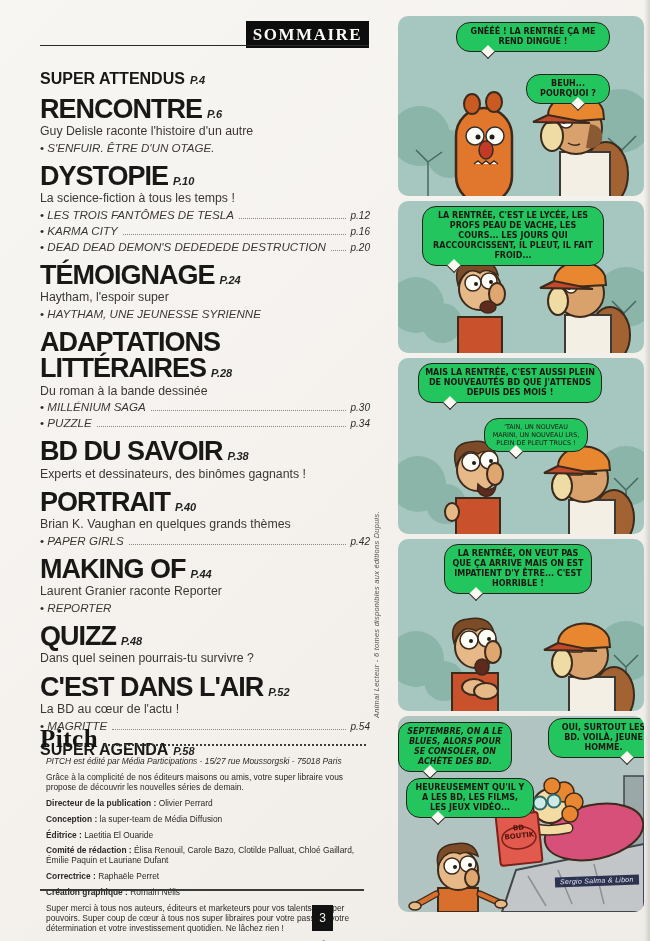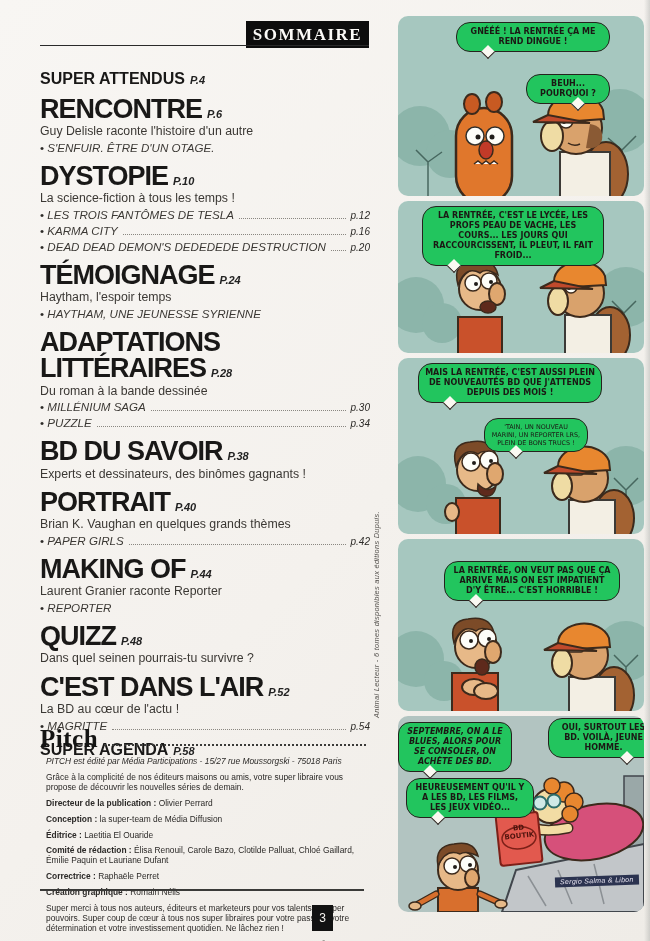--- a/index.html
+++ b/index.html
@@ -106,21 +106,21 @@
         </div>
       <div class="item">
           <span>DEAD DEAD DEMON'S DEDEDEDE DESTRUCTION</span>
           <span class="leader"></span>
           <span class="ipage">p.20</span>
         </div>
     </div>
 
     <div class="entry">
       <div class="t-lg"><span class="ttl">TÉMOIGNAGE</span><span class="pref">P.24</span></div>
-      <div class="sub">Haytham, l'espoir temps</div>
+      <div class="sub">Haytham, l'espoir super</div>
       <div class="item">
           <span>HAYTHAM, UNE JEUNESSE SYRIENNE</span>
         </div>
     </div>
 
     <div class="entry">
       <div class="t-lg"><span class="ttl">ADAPTATIONS LITTÉRAIRES</span><span class="pref">P.28</span></div>
       <div class="sub">Du roman à la bande dessinée</div>
       <div class="item">
           <span>MILLÉNIUM SAGA</span>
@@ -305,21 +305,21 @@
           <ellipse cx="30" cy="40" rx="20" ry="28" fill="#a36232" stroke="#3c2a1c" stroke-width="2"></ellipse>
           <path d="M-15,22 h46 v36 h-46 z" fill="#f3efe4" stroke="#3c3a36" stroke-width="2"></path>
           <circle cx="0" cy="0" r="24" fill="#d9a26c" stroke="#3c2a1c" stroke-width="2"></circle>
           <ellipse cx="-22" cy="8" rx="10" ry="14" fill="#efdca4" stroke="#3c2a1c" stroke-width="2"></ellipse>
           <rect x="-16" y="-12" width="15" height="9" rx="2" fill="#e9e4d5" stroke="#3c2a1c" stroke-width="1.5"></rect>
           <path d="M-26,-12 a26,20 0 0 1 51,-5 l1,9 l-52,3 z" fill="#e8872f" stroke="#3c2a1c" stroke-width="2"></path>
           <path d="M-26,-12 l-14,7 l53,1 z" fill="#c14a2c" stroke="#3c2a1c" stroke-width="2"></path>
         </g>
       </svg>
       <div class="bubble tail-l" style="left:20px; top:5px; width:184px;">MAIS LA RENTRÉE, C'EST AUSSI PLEIN DE NOUVEAUTÉS BD QUE J'ATTENDS DEPUIS DES MOIS !</div>
-      <div class="bubble small tail-l" style="left:86px; top:60px; width:104px;">'TAIN, UN NOUVEAU MARINI, UN REPORTER LRS, PLEIN DE BONS TRUCS !</div>
+      <div class="bubble small tail-l" style="left:86px; top:60px; width:104px;">'TAIN, UN NOUVEAU MARINI, UN NOUVEAU LRS, PLEIN DE PLEUT TRUCS !</div>
     </div>
 
     <div class="panel" style="height:172px;">
       <svg width="246" height="172">
         <g>
             <circle cx="18" cy="120" r="28" fill="#8cb5aa"></circle>
             <circle cx="46" cy="142" r="20" fill="#8cb5aa"></circle>
           </g>
         <g>
             <circle cx="228" cy="112" r="30" fill="#8cb5aa"></circle>
@@ -342,21 +342,21 @@
         <g transform="translate(186,116)">
           <ellipse cx="30" cy="40" rx="20" ry="28" fill="#a36232" stroke="#3c2a1c" stroke-width="2"></ellipse>
           <path d="M-15,22 h46 v36 h-46 z" fill="#f3efe4" stroke="#3c3a36" stroke-width="2"></path>
           <circle cx="0" cy="0" r="24" fill="#d9a26c" stroke="#3c2a1c" stroke-width="2"></circle>
           <ellipse cx="-22" cy="8" rx="10" ry="14" fill="#efdca4" stroke="#3c2a1c" stroke-width="2"></ellipse>
           <rect x="-16" y="-12" width="15" height="9" rx="2" fill="#e9e4d5" stroke="#3c2a1c" stroke-width="1.5"></rect>
           <path d="M-26,-12 a26,20 0 0 1 51,-5 l1,9 l-52,3 z" fill="#e8872f" stroke="#3c2a1c" stroke-width="2"></path>
           <path d="M-26,-12 l-14,7 l53,1 z" fill="#c14a2c" stroke="#3c2a1c" stroke-width="2"></path>
         </g>
       </svg>
-      <div class="bubble tail-l" style="left:46px; top:22px; width:176px;">LA RENTRÉE, ON VEUT PAS QUE ÇA ARRIVE MAIS ON EST IMPATIENT D'Y ÊTRE... C'EST HORRIBLE !</div>
+      <div class="bubble tail-l" style="left:46px; top:5px; width:148px;">LA RENTRÉE, ON VEUT PAS QUE ÇA ARRIVE MAIS ON EST IMPATIENT D'Y ÊTRE... C'EST HORRIBLE !</div>
     </div>
 
     <div class="panel" style="height:196px; background:#b2c4c1;">
       <svg width="246" height="196">
         <rect x="226" y="60" width="20" height="136" fill="#9aa8a8" stroke="#41464c" stroke-width="1.5"></rect>
         <path d="M118,154 L246,128 L246,196 L104,196 Z" fill="#c2c6c9" stroke="#41464c" stroke-width="2"></path>
         <path d="M130,160 l18,30 M160,154 l14,34 M196,148 l10,40" stroke="#8b9094" stroke-width="1.5"></path>
         <g>
           <ellipse cx="196" cy="116" rx="50" ry="27" fill="#d6507a" stroke="#3c2a1c" stroke-width="2" transform="rotate(-12 196 116)"></ellipse>
           <path d="M170,112 q-28,6 -44,-4" stroke="#3c2a1c" stroke-width="11" fill="none" stroke-linecap="round"></path>

